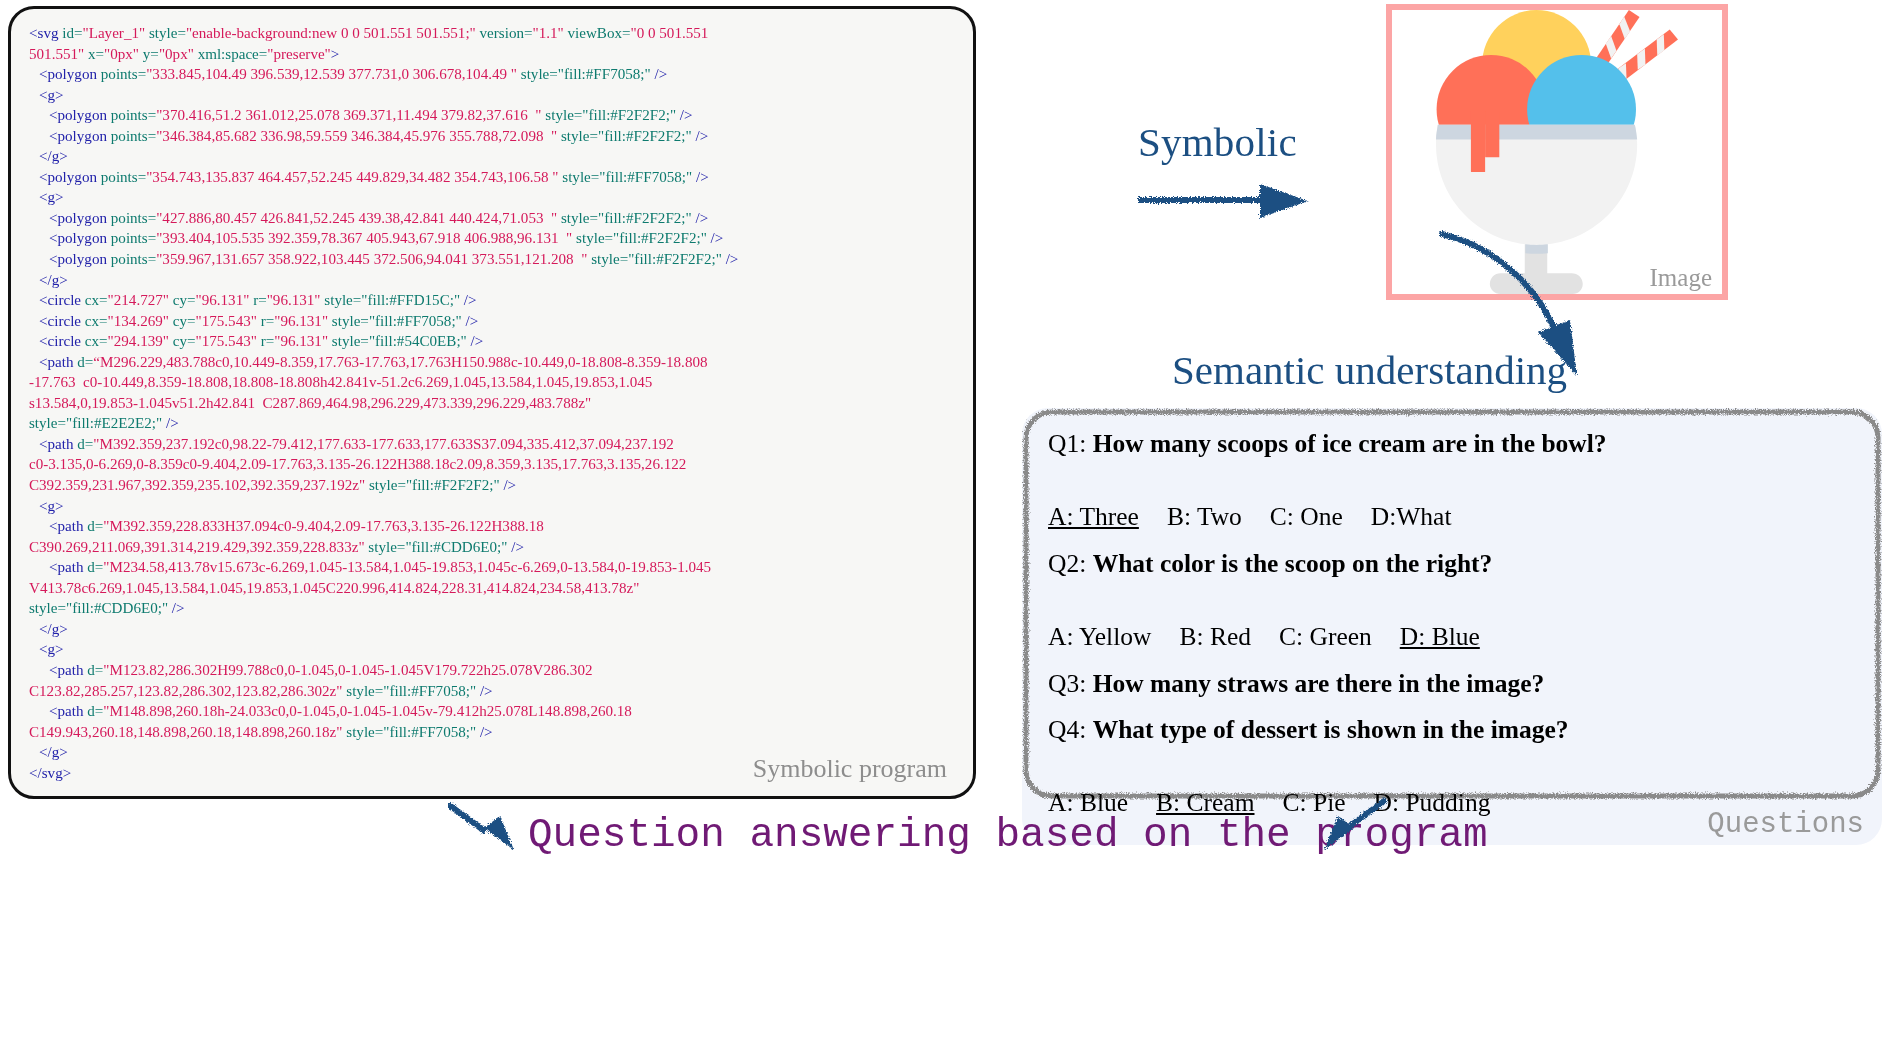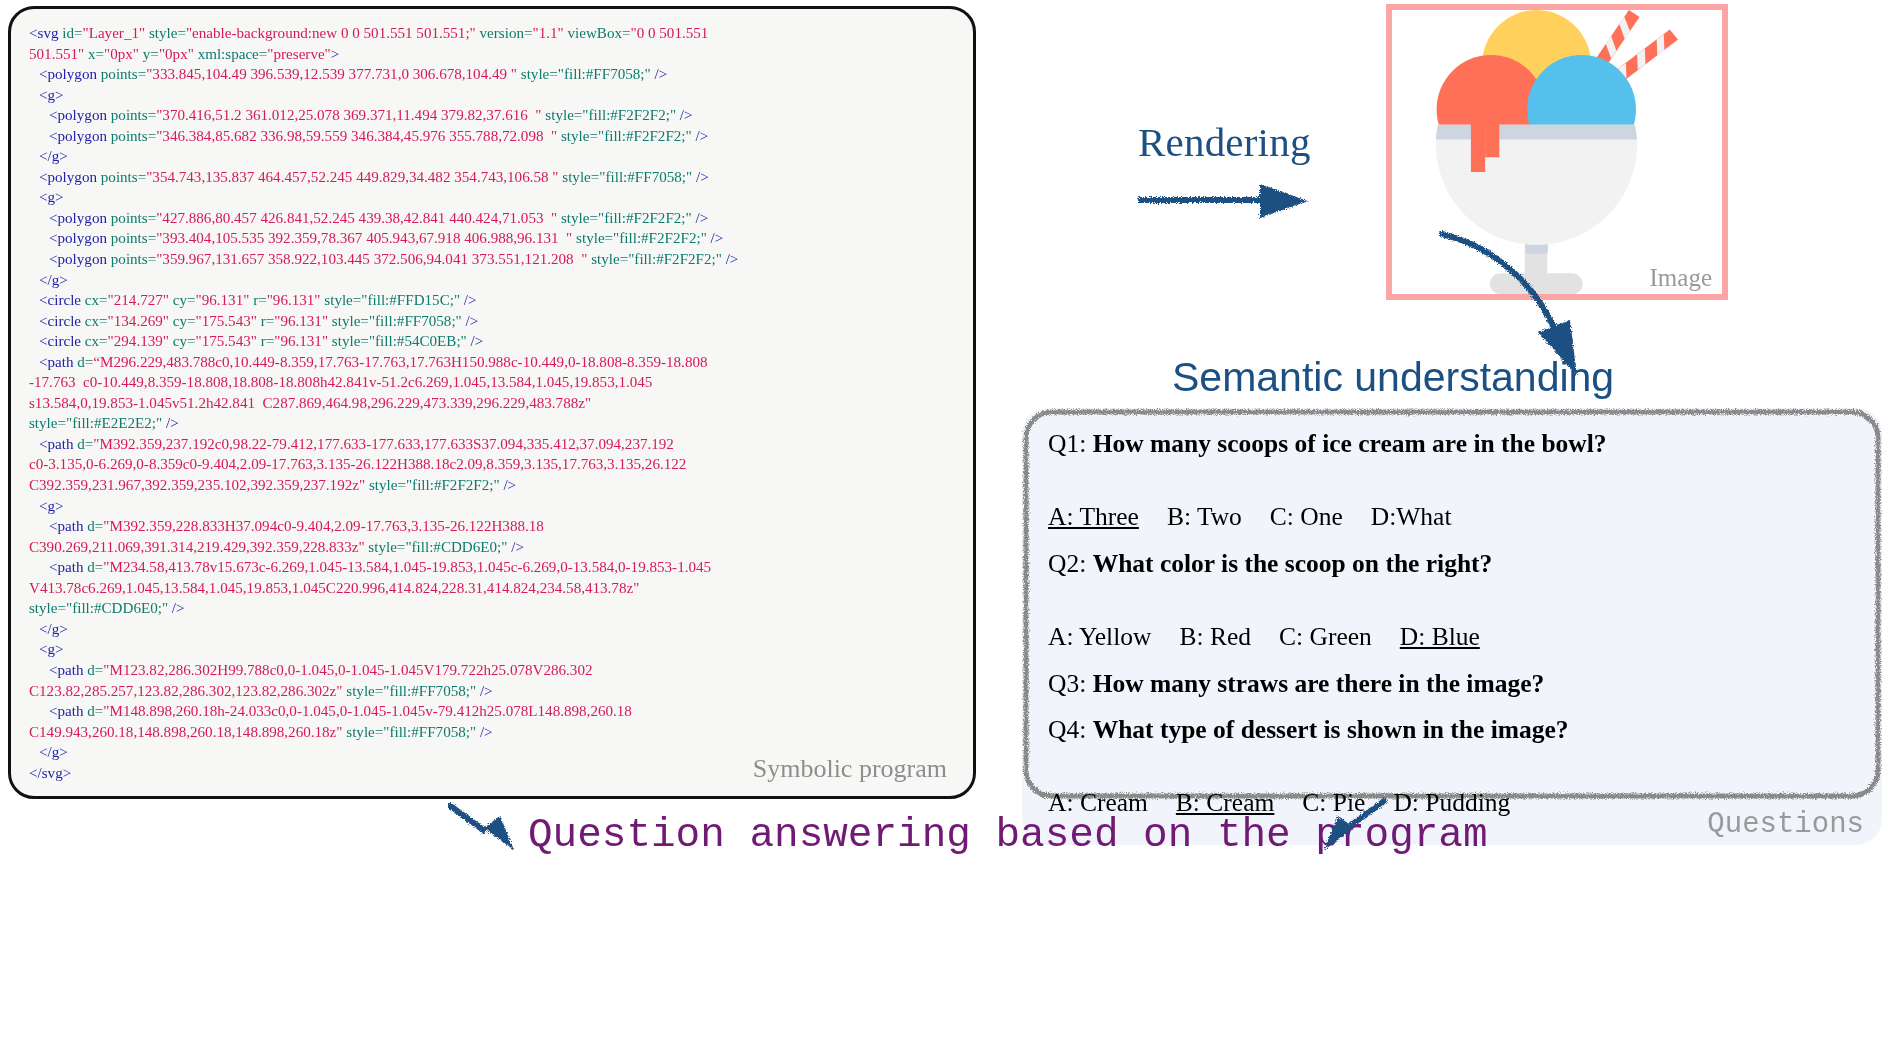--- a/index.html
+++ b/index.html
@@ -99,24 +99,24 @@
     left: 1434px;
     top: 228px;
     width: 190px;
     height: 165px;
   }
 
   
   #semantic-label {
     position: absolute;
     left: 1172px;
-    top: 354px;
+    top: 346px;
     font-size: 41px;
     color: #1c4f82;
-    font-family: Liberation Sans, sans-serif;
+    font-family: Liberation Serif, serif;
   }
 
   
   #questions-panel {
     position: absolute;
     left: 1022px;
     top: 408px;
     width: 860px;
     height: 437px;
   }
@@ -193,21 +193,21 @@
 </head>
 <body>
 
 <div id="stage">
 
   <div id="code-panel">
     <div id="code-lines"><span class="cl"><span class="tag">&lt;svg</span> <span class="attr">id=</span><span class="val">"Layer_1"</span> <span class="attr">style=</span><span class="val">"enable-background:new 0 0 501.551 501.551;"</span> <span class="attr">version=</span><span class="val">"1.1"</span> <span class="attr">viewBox=</span><span class="val">"0 0 501.551</span></span><span class="cl"><span class="val">501.551"</span> <span class="attr">x=</span><span class="val">"0px"</span> <span class="attr">y=</span><span class="val">"0px"</span> <span class="attr">xml:space=</span><span class="val">"preserve"</span><span class="tag">&gt;</span></span><span class="cl ind1"><span class="tag">&lt;polygon</span> <span class="attr">points=</span><span class="val">"333.845,104.49 396.539,12.539 377.731,0 306.678,104.49 "</span> <span class="attr">style=</span><span class="style">"fill:#FF7058;"</span> <span class="tag">/&gt;</span></span><span class="cl ind1"><span class="tag">&lt;g&gt;</span></span><span class="cl ind2"><span class="tag">&lt;polygon</span> <span class="attr">points=</span><span class="val">"370.416,51.2 361.012,25.078 369.371,11.494 379.82,37.616  "</span> <span class="attr">style=</span><span class="style">"fill:#F2F2F2;"</span> <span class="tag">/&gt;</span></span><span class="cl ind2"><span class="tag">&lt;polygon</span> <span class="attr">points=</span><span class="val">"346.384,85.682 336.98,59.559 346.384,45.976 355.788,72.098  "</span> <span class="attr">style=</span><span class="style">"fill:#F2F2F2;"</span> <span class="tag">/&gt;</span></span><span class="cl ind1"><span class="tag">&lt;/g&gt;</span></span><span class="cl ind1"><span class="tag">&lt;polygon</span> <span class="attr">points=</span><span class="val">"354.743,135.837 464.457,52.245 449.829,34.482 354.743,106.58 "</span> <span class="attr">style=</span><span class="style">"fill:#FF7058;"</span> <span class="tag">/&gt;</span></span><span class="cl ind1"><span class="tag">&lt;g&gt;</span></span><span class="cl ind2"><span class="tag">&lt;polygon</span> <span class="attr">points=</span><span class="val">"427.886,80.457 426.841,52.245 439.38,42.841 440.424,71.053  "</span> <span class="attr">style=</span><span class="style">"fill:#F2F2F2;"</span> <span class="tag">/&gt;</span></span><span class="cl ind2"><span class="tag">&lt;polygon</span> <span class="attr">points=</span><span class="val">"393.404,105.535 392.359,78.367 405.943,67.918 406.988,96.131  "</span> <span class="attr">style=</span><span class="style">"fill:#F2F2F2;"</span> <span class="tag">/&gt;</span></span><span class="cl ind2"><span class="tag">&lt;polygon</span> <span class="attr">points=</span><span class="val">"359.967,131.657 358.922,103.445 372.506,94.041 373.551,121.208  "</span> <span class="attr">style=</span><span class="style">"fill:#F2F2F2;"</span> <span class="tag">/&gt;</span></span><span class="cl ind1"><span class="tag">&lt;/g&gt;</span></span><span class="cl ind1"><span class="tag">&lt;circle</span> <span class="attr">cx=</span><span class="val">"214.727"</span> <span class="attr">cy=</span><span class="val">"96.131"</span> <span class="attr">r=</span><span class="val">"96.131"</span> <span class="attr">style=</span><span class="style">"fill:#FFD15C;"</span> <span class="tag">/&gt;</span></span><span class="cl ind1"><span class="tag">&lt;circle</span> <span class="attr">cx=</span><span class="val">"134.269"</span> <span class="attr">cy=</span><span class="val">"175.543"</span> <span class="attr">r=</span><span class="val">"96.131"</span> <span class="attr">style=</span><span class="style">"fill:#FF7058;"</span> <span class="tag">/&gt;</span></span><span class="cl ind1"><span class="tag">&lt;circle</span> <span class="attr">cx=</span><span class="val">"294.139"</span> <span class="attr">cy=</span><span class="val">"175.543"</span> <span class="attr">r=</span><span class="val">"96.131"</span> <span class="attr">style=</span><span class="style">"fill:#54C0EB;"</span> <span class="tag">/&gt;</span></span><span class="cl ind1"><span class="tag">&lt;path</span> <span class="attr">d=</span><span class="val">“M296.229,483.788c0,10.449-8.359,17.763-17.763,17.763H150.988c-10.449,0-18.808-8.359-18.808</span></span><span class="cl"><span class="val">-17.763  c0-10.449,8.359-18.808,18.808-18.808h42.841v-51.2c6.269,1.045,13.584,1.045,19.853,1.045</span></span><span class="cl"><span class="val">s13.584,0,19.853-1.045v51.2h42.841  C287.869,464.98,296.229,473.339,296.229,483.788z"</span></span><span class="cl"><span class="attr">style=</span><span class="style">"fill:#E2E2E2;"</span> <span class="tag">/&gt;</span></span><span class="cl ind1"><span class="tag">&lt;path</span> <span class="attr">d=</span><span class="val">"M392.359,237.192c0,98.22-79.412,177.633-177.633,177.633S37.094,335.412,37.094,237.192</span></span><span class="cl"><span class="val">c0-3.135,0-6.269,0-8.359c0-9.404,2.09-17.763,3.135-26.122H388.18c2.09,8.359,3.135,17.763,3.135,26.122</span></span><span class="cl"><span class="val">C392.359,231.967,392.359,235.102,392.359,237.192z"</span> <span class="attr">style=</span><span class="style">"fill:#F2F2F2;"</span> <span class="tag">/&gt;</span></span><span class="cl ind1"><span class="tag">&lt;g&gt;</span></span><span class="cl ind2"><span class="tag">&lt;path</span> <span class="attr">d=</span><span class="val">"M392.359,228.833H37.094c0-9.404,2.09-17.763,3.135-26.122H388.18</span></span><span class="cl"><span class="val">C390.269,211.069,391.314,219.429,392.359,228.833z"</span> <span class="attr">style=</span><span class="style">"fill:#CDD6E0;"</span> <span class="tag">/&gt;</span></span><span class="cl ind2"><span class="tag">&lt;path</span> <span class="attr">d=</span><span class="val">"M234.58,413.78v15.673c-6.269,1.045-13.584,1.045-19.853,1.045c-6.269,0-13.584,0-19.853-1.045</span></span><span class="cl"><span class="val">V413.78c6.269,1.045,13.584,1.045,19.853,1.045C220.996,414.824,228.31,414.824,234.58,413.78z"</span></span><span class="cl"><span class="attr">style=</span><span class="style">"fill:#CDD6E0;"</span> <span class="tag">/&gt;</span></span><span class="cl ind1"><span class="tag">&lt;/g&gt;</span></span><span class="cl ind1"><span class="tag">&lt;g&gt;</span></span><span class="cl ind2"><span class="tag">&lt;path</span> <span class="attr">d=</span><span class="val">"M123.82,286.302H99.788c0,0-1.045,0-1.045-1.045V179.722h25.078V286.302</span></span><span class="cl"><span class="val">C123.82,285.257,123.82,286.302,123.82,286.302z"</span> <span class="attr">style=</span><span class="style">"fill:#FF7058;"</span> <span class="tag">/&gt;</span></span><span class="cl ind2"><span class="tag">&lt;path</span> <span class="attr">d=</span><span class="val">"M148.898,260.18h-24.033c0,0-1.045,0-1.045-1.045v-79.412h25.078L148.898,260.18</span></span><span class="cl"><span class="val">C149.943,260.18,148.898,260.18,148.898,260.18z"</span> <span class="attr">style=</span><span class="style">"fill:#FF7058;"</span> <span class="tag">/&gt;</span></span><span class="cl ind1"><span class="tag">&lt;/g&gt;</span></span><span class="cl"><span class="tag">&lt;/svg&gt;</span></span></div>
     <div id="code-caption">Symbolic program</div>
   </div>
 
-  <div id="rendering-label">Rendering</div>
+  <div id="rendering-label">Symbolic</div>
 
   <svg id="arrow-render" viewBox="0 0 178 40">
     <defs>
       <filter id="rough1" x="-20%" y="-60%" width="140%" height="220%">
         <feTurbulence type="fractalNoise" baseFrequency="0.85" numOctaves="3" seed="7" result="n"></feTurbulence>
         <feDisplacementMap in="SourceGraphic" in2="n" scale="5" xChannelSelector="R" yChannelSelector="G"></feDisplacementMap>
       </filter>
     </defs>
     <g filter="url(#rough1)">
       <rect x="2" y="17" width="128" height="6" fill="#1c4f82"></rect>
@@ -289,21 +289,21 @@
         <div class="qline"><span class="qlabel">Q2:</span> <span class="qtext">What color is the scoop on the right?</span></div>
         <div class="aline"><span class="opt">A: Yellow</span><span class="opt">B: Red</span><span class="opt">C: Green</span><span class="opt correct">D: Blue</span></div>
       </div>
 
       <div class="qblock">
         <div class="qline"><span class="qlabel">Q3:</span> <span class="qtext">How many straws are there in the image?</span></div>
       </div>
 
       <div class="qblock">
         <div class="qline"><span class="qlabel">Q4:</span> <span class="qtext">What type of dessert is shown in the image?</span></div>
-        <div class="aline"><span class="opt">A: Cream</span><span class="opt correct">B: Cream</span><span class="opt">C: Pie</span><span class="opt">D: Pudding</span></div>
+        <div class="aline"><span class="opt">A: Blue</span><span class="opt correct">B: Cream</span><span class="opt">C: Pie</span><span class="opt">D: Pudding</span></div>
       </div>
 
     </div>
     <div id="questions-caption">Questions</div>
   </div>
 
   <svg id="arrow-bl" viewBox="0 0 82 62">
     <g filter="url(#rough2)">
       <rect x="2" y="6" width="46" height="6" transform="rotate(36 2 6)" fill="#1c4f82"></rect>
       <path d="M36,32 L66,54 L52,20 Z" fill="#1c4f82"></path>

